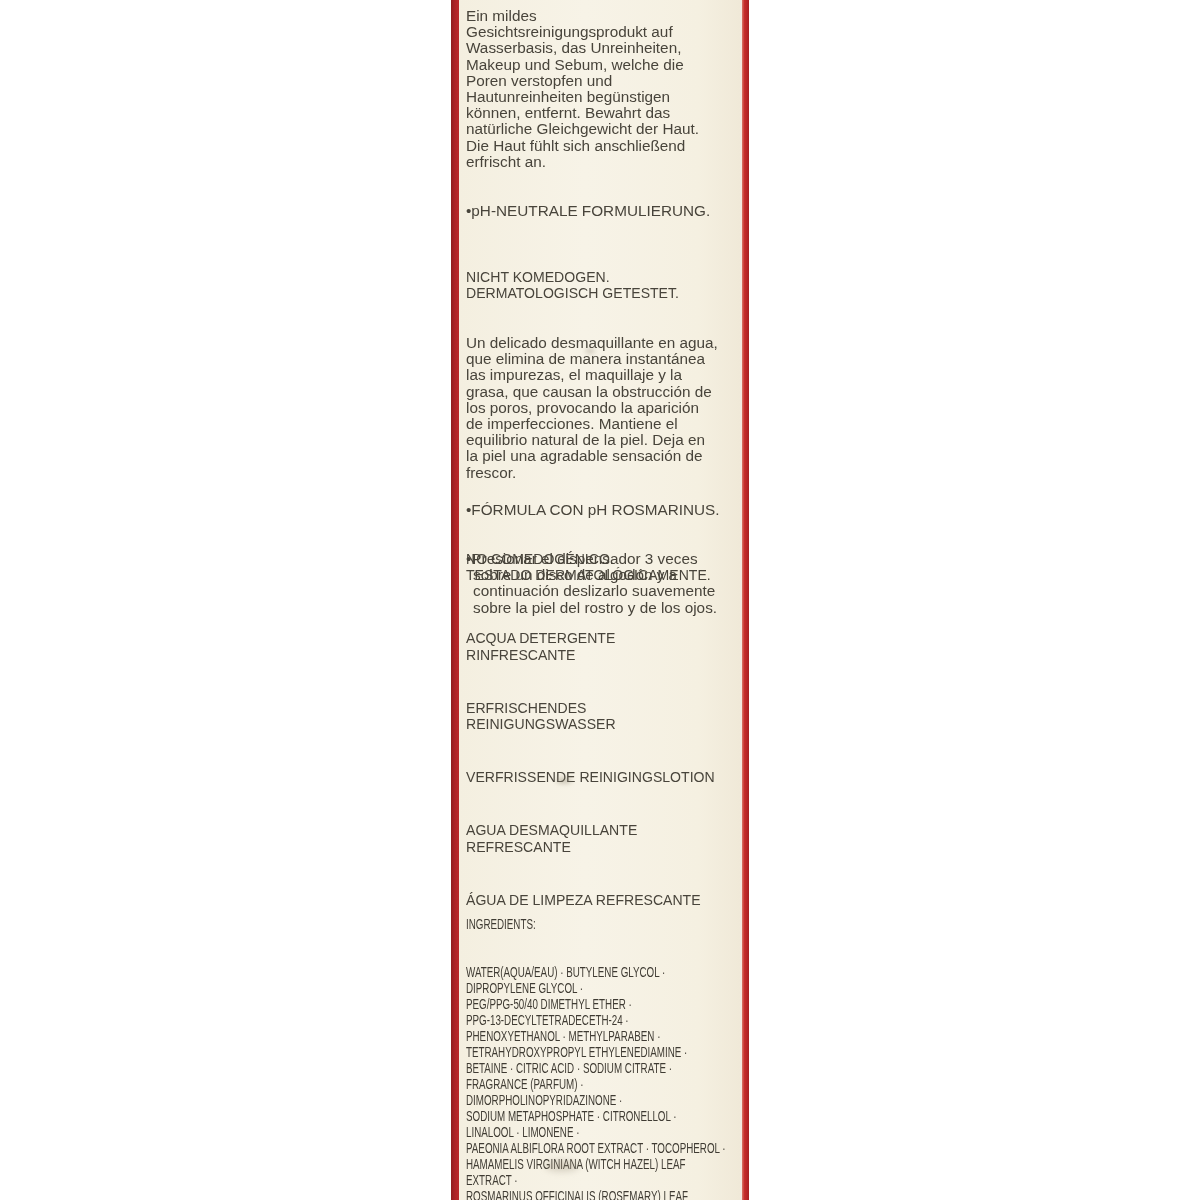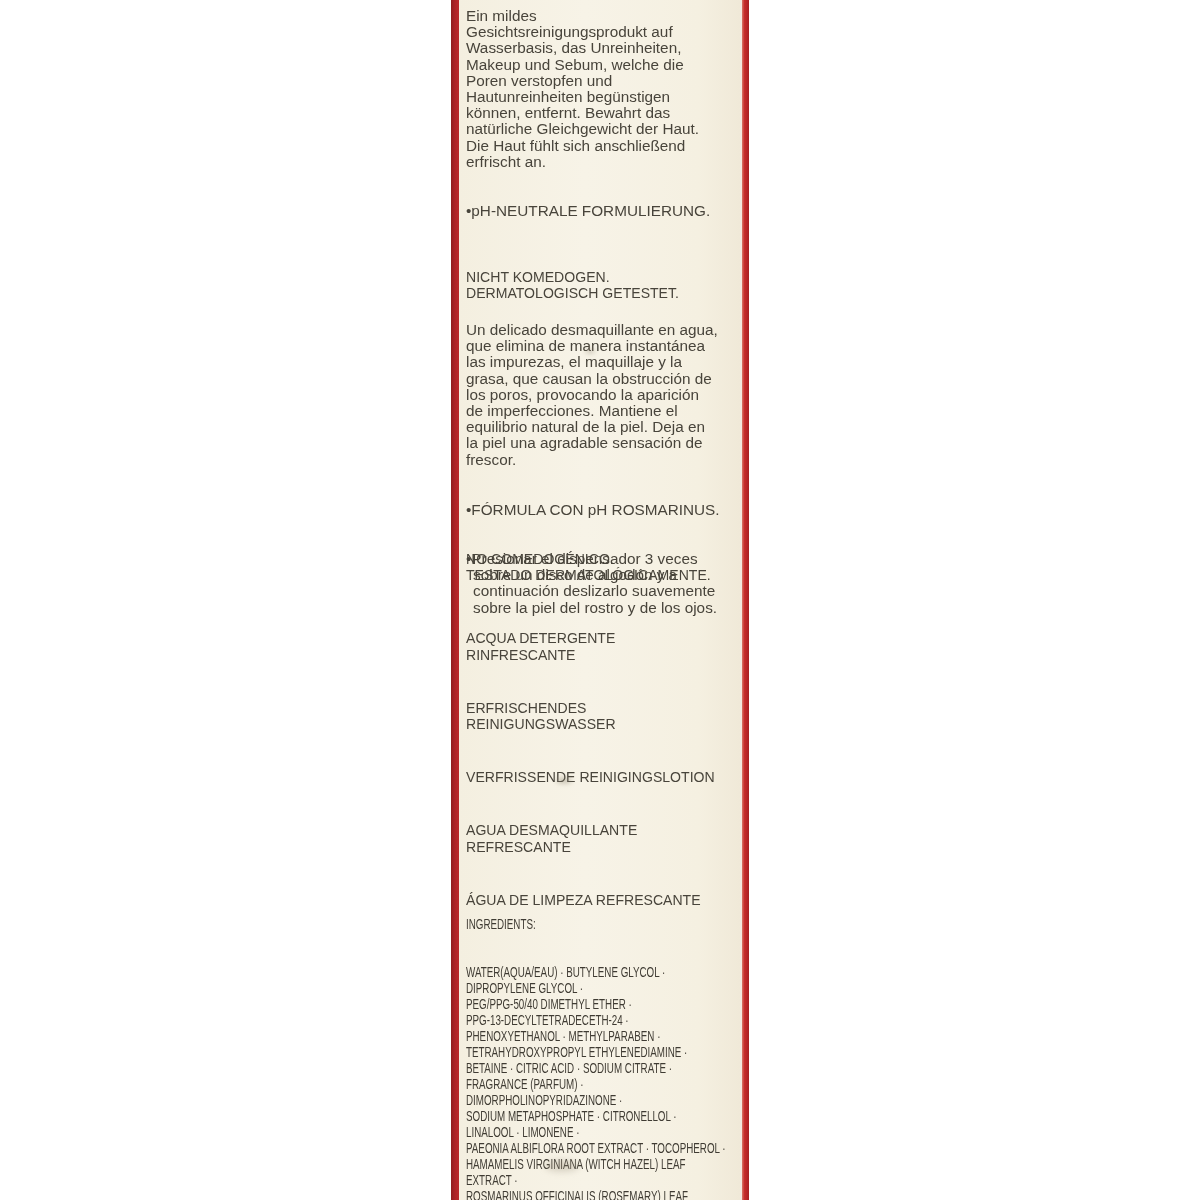--- a/index.html
+++ b/index.html
@@ -68,21 +68,21 @@
 Die Haut fühlt sich anschließend
 erfrischt an.</div>
 
     <div class="txt bullets" style="top:171px">
       <div class="bullet">•pH-NEUTRALE FORMULIERUNG.</div>
     </div>
 
     <div class="txt caps" style="top:269px">NICHT KOMEDOGEN.
 DERMATOLOGISCH GETESTET.</div>
 
-    <div class="txt" style="top:322px">Un delicado desmaquillante en agua,
+    <div class="txt" style="top:335px">Un delicado desmaquillante en agua,
 que elimina de manera instantánea
 las impurezas, el maquillaje y la
 grasa, que causan la obstrucción de
 los poros, provocando la aparición
 de imperfecciones. Mantiene el
 equilibrio natural de la piel. Deja en
 la piel una agradable sensación de
 frescor.</div>
 
     <div class="txt bullets" style="top:470px">

